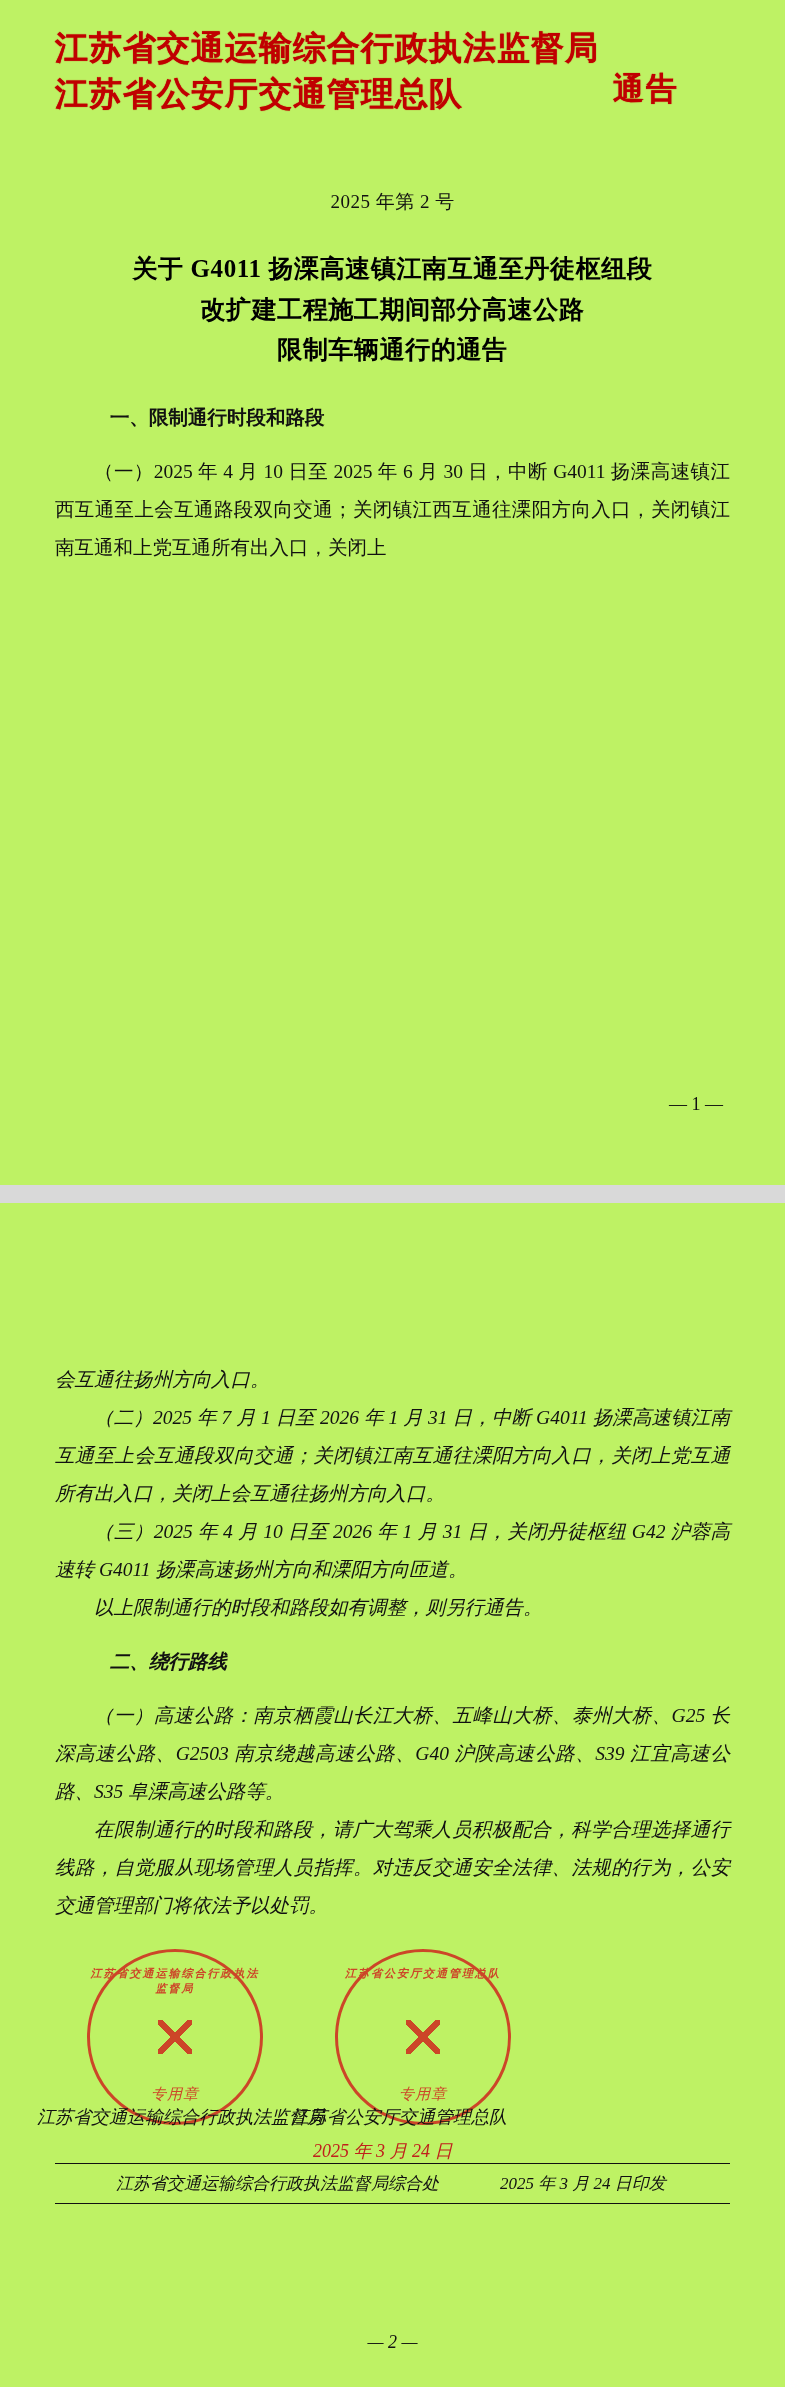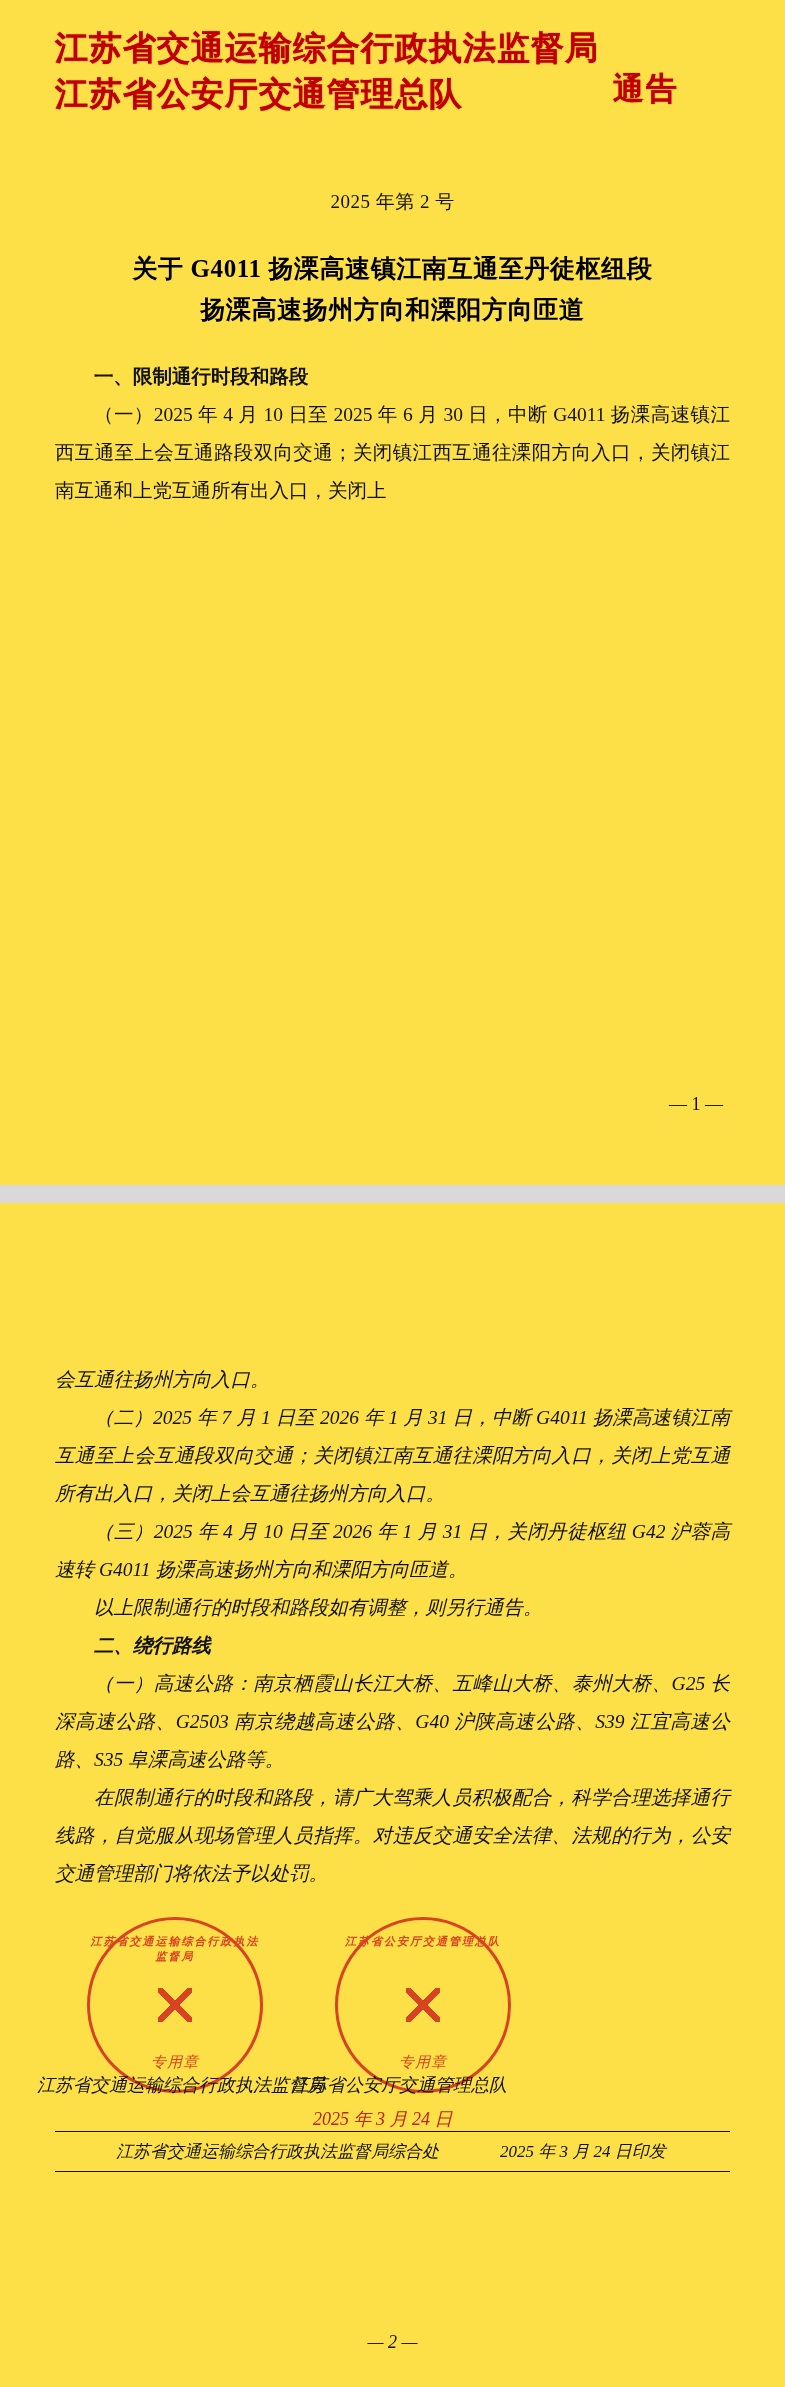--- a/index.html
+++ b/index.html
@@ -7,21 +7,21 @@
     padding: 0;
     background: #d9d9d9;
   }
   body {
     width: 785px;
     font-family: "Liberation Serif", "DejaVu Serif", serif;
   }
   .page {
     width: 785px;
     box-sizing: border-box;
-    background: #fde047;
+    background: #bef264;
     position: relative;
   }
   .page1 {
     height: 1185px;
     padding: 0 55px;
   }
   .gap {
     height: 18px;
     background: #d9d9d9;
     width: 785px;
@@ -93,21 +93,21 @@
     text-align: justify;
     text-justify: inter-ideograph;
   }
   .para {
     text-indent: 2em;
     margin: 0;
   }
   .para.noindent { text-indent: 0; }
   .section-head {
     text-indent: 2em;
-    margin: 0;
+    margin: 16px;
     font-weight: bold;
   }
 
   
   .folio {
     position: absolute;
     left: 0;
     right: 0;
     text-align: center;
     font-size: 18px;
@@ -210,21 +210,22 @@
       <div class="mast-line">江苏省交通运输综合行政执法监督局</div>
       <div class="mast-line">江苏省公安厅交通管理总队</div>
     </div>
     <div class="mast-type">通告</div>
   </div>
 
   <div class="doc-number">2025 年第 2 号</div>
 
   <div class="doc-title">
     <span class="tline">关于 G4011 扬溧高速镇江南互通至丹徒枢纽段</span>
-    <span class="tline">扬溧高速扬州方向和溧阳方向匝道</span>
+    <span class="tline">改扩建工程施工期间部分高速公路</span>
+    <span class="tline">限制车辆通行的通告</span>
   </div>
 
   <div class="body-text">
     <p class="section-head">一、限制通行时段和路段</p>
     <p class="para">（一）2025 年 4 月 10 日至 2025 年 6 月 30 日，中断 G4011 扬溧高速镇江西互通至上会互通路段双向交通；关闭镇江西互通往溧阳方向入口，关闭镇江南互通和上党互通所有出入口，关闭上</p>
   </div>
 
   <div class="folio folio-p1">— 1 —</div>
 </div>
 

